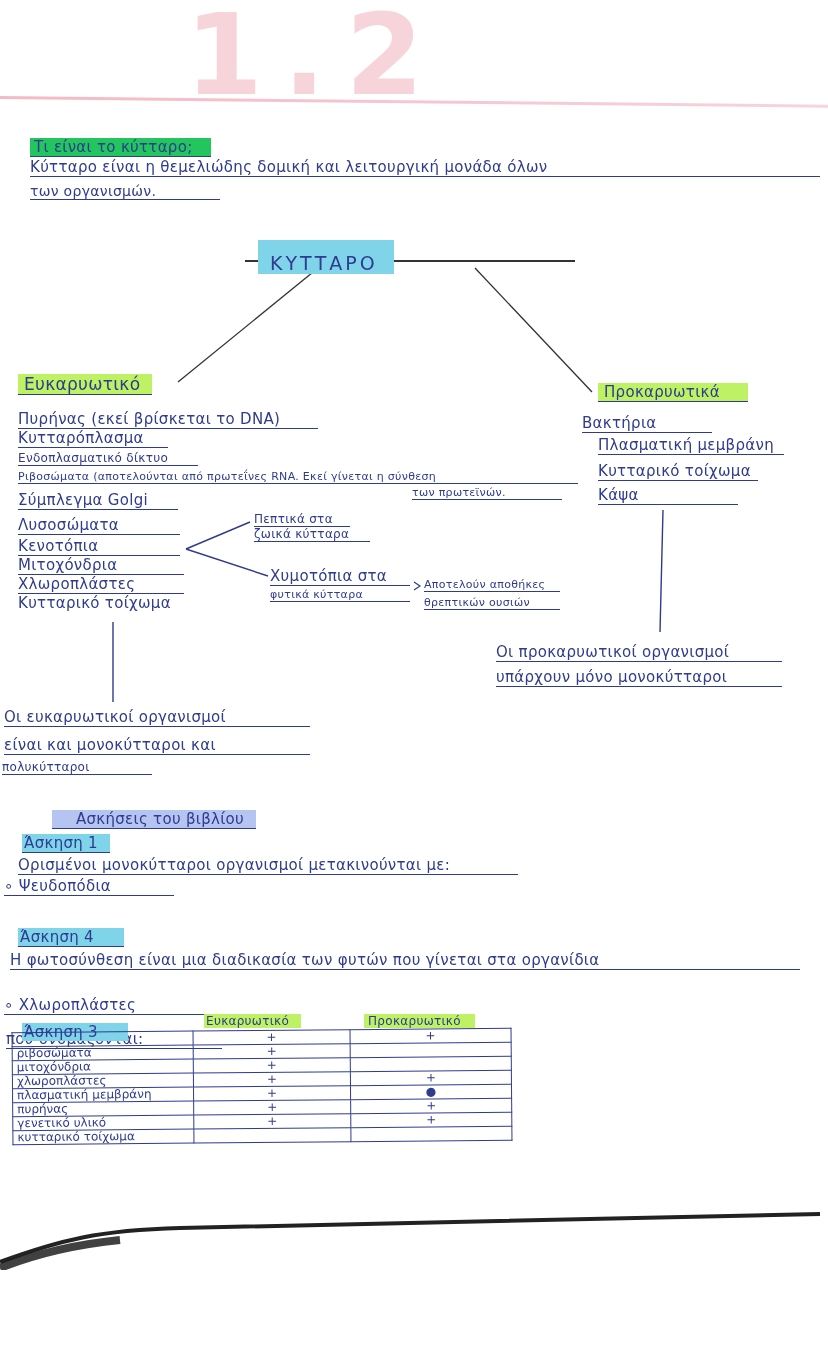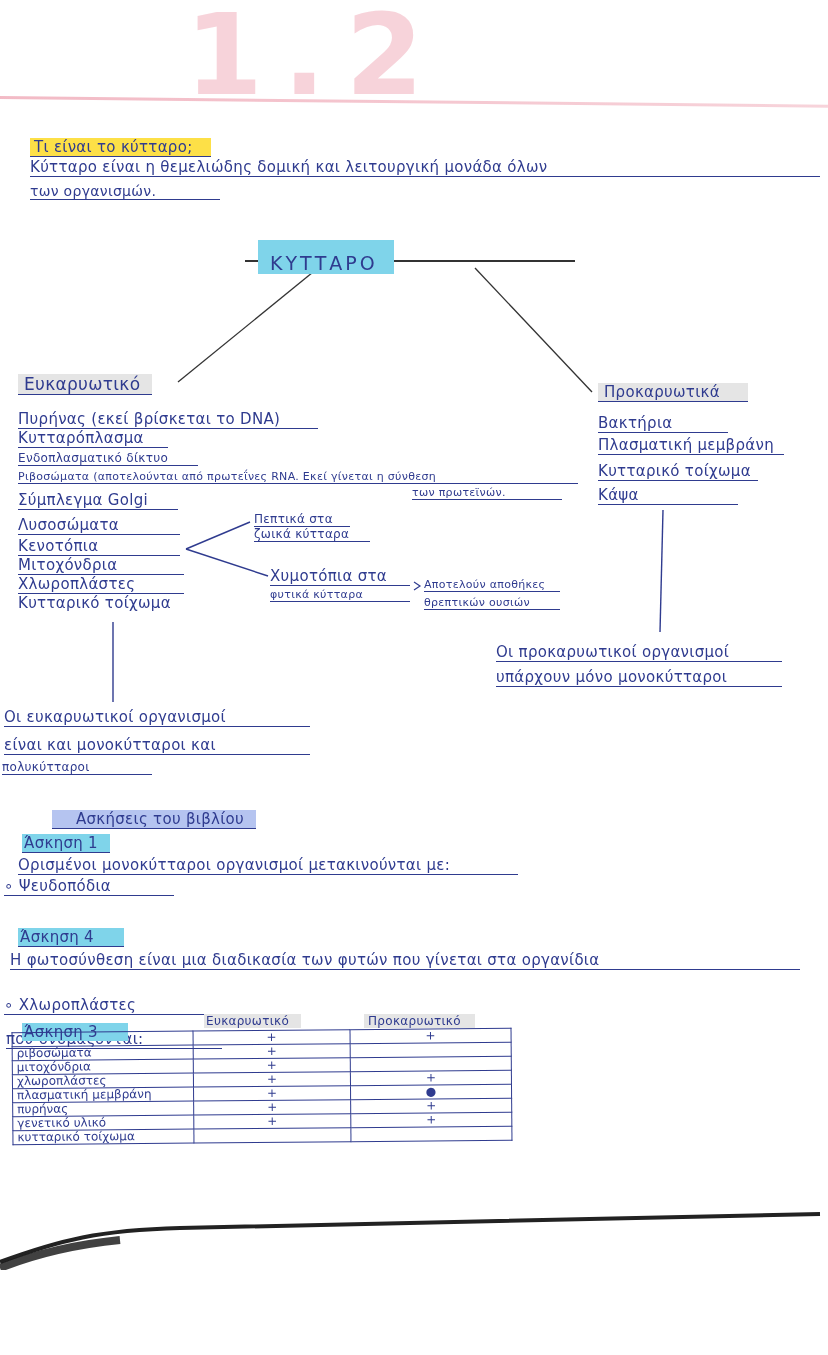--- a/index.html
+++ b/index.html
@@ -18,23 +18,23 @@
     left: 185px; top: -10px; font-size: 112px; font-weight: bold;
     color: rgba(232,130,150,0.35); letter-spacing: 20px;
     font-family: "DejaVu Sans", sans-serif;
   }
   .chapter-rule {
     left: 0; top: 96px; width: 828px; height: 3px;
     background: linear-gradient(90deg, rgba(232,130,150,0.55), rgba(232,130,150,0.35));
     transform: rotate(0.6deg); transform-origin: left;
   }
 
-  .hl-green { background: #fde047; }
+  .hl-green { background: #22c55e; }
   .hl-cyan { background: #7fd4ea; }
-  .hl-yellow { background: #e5e5e5; }
+  .hl-yellow { background: #bef264; }
   .hl-blue { background: #b5c4f0; }
 
   .q-title { left: 30px; top: 138px; font-size: 15px; padding: 0 18px 0 4px; }
   .def-line1 { left: 30px; top: 158px; font-size: 15px; width: 790px; }
   .def-line2 { left: 30px; top: 183px; font-size: 14px; width: 190px; }
 
   .root-box { left: 258px; top: 240px; font-size: 19px; letter-spacing: 3px; padding: 12px 16px 0 12px; }
   .root-rule { left: 245px; top: 260px; width: 330px; height: 1.5px; background: #333; }
 
   .euk-title { left: 18px; top: 374px; font-size: 17px; padding: 0 12px 0 6px; }
@@ -93,21 +93,21 @@
 <div class="abs hw list-item ul" style="left:270px;top:567px;width:140px;">Χυμοτόπια στα</div>
 <div class="abs hw xs ul" style="left:270px;top:588px;width:140px;">φυτικά κύτταρα</div>
 <div class="abs hw xs ul" style="left:424px;top:578px;width:136px;">Αποτελούν αποθήκες</div>
 <div class="abs hw xs ul" style="left:424px;top:596px;width:136px;">θρεπτικών ουσιών</div>
 
 <div class="abs hw list-item ul" style="left:4px;top:708px;width:306px;">Οι ευκαρυωτικοί οργανισμοί</div>
 <div class="abs hw list-item ul" style="left:4px;top:736px;width:306px;">είναι και μονοκύτταροι και</div>
 <div class="abs hw small ul" style="left:2px;top:760px;width:150px;">πολυκύτταροι</div>
 
 <div class="abs hw prok-title hl-yellow ul">Προκαρυωτικά</div>
-<div class="abs hw list-item ul" style="left:598px;top:414px;width:130px;">Βακτήρια</div>
+<div class="abs hw list-item ul" style="left:582px;top:414px;width:130px;">Βακτήρια</div>
 <div class="abs hw list-item ul" style="left:598px;top:436px;width:186px;">Πλασματική μεμβράνη</div>
 <div class="abs hw list-item ul" style="left:598px;top:462px;width:160px;">Κυτταρικό τοίχωμα</div>
 <div class="abs hw list-item ul" style="left:598px;top:486px;width:140px;">Κάψα</div>
 
 <div class="abs hw list-item ul" style="left:496px;top:643px;width:286px;">Οι προκαρυωτικοί οργανισμοί</div>
 <div class="abs hw list-item ul" style="left:496px;top:668px;width:286px;">υπάρχουν μόνο μονοκύτταροι</div>
 
 <div class="abs hw list-item hl-blue ul" style="left:52px;top:810px;padding:0 12px 0 24px;">Ασκήσεις του βιβλίου</div>
 
 <div class="abs hw list-item hl-cyan ul" style="left:22px;top:834px;padding:0 12px 0 2px;">Άσκηση 1</div>

